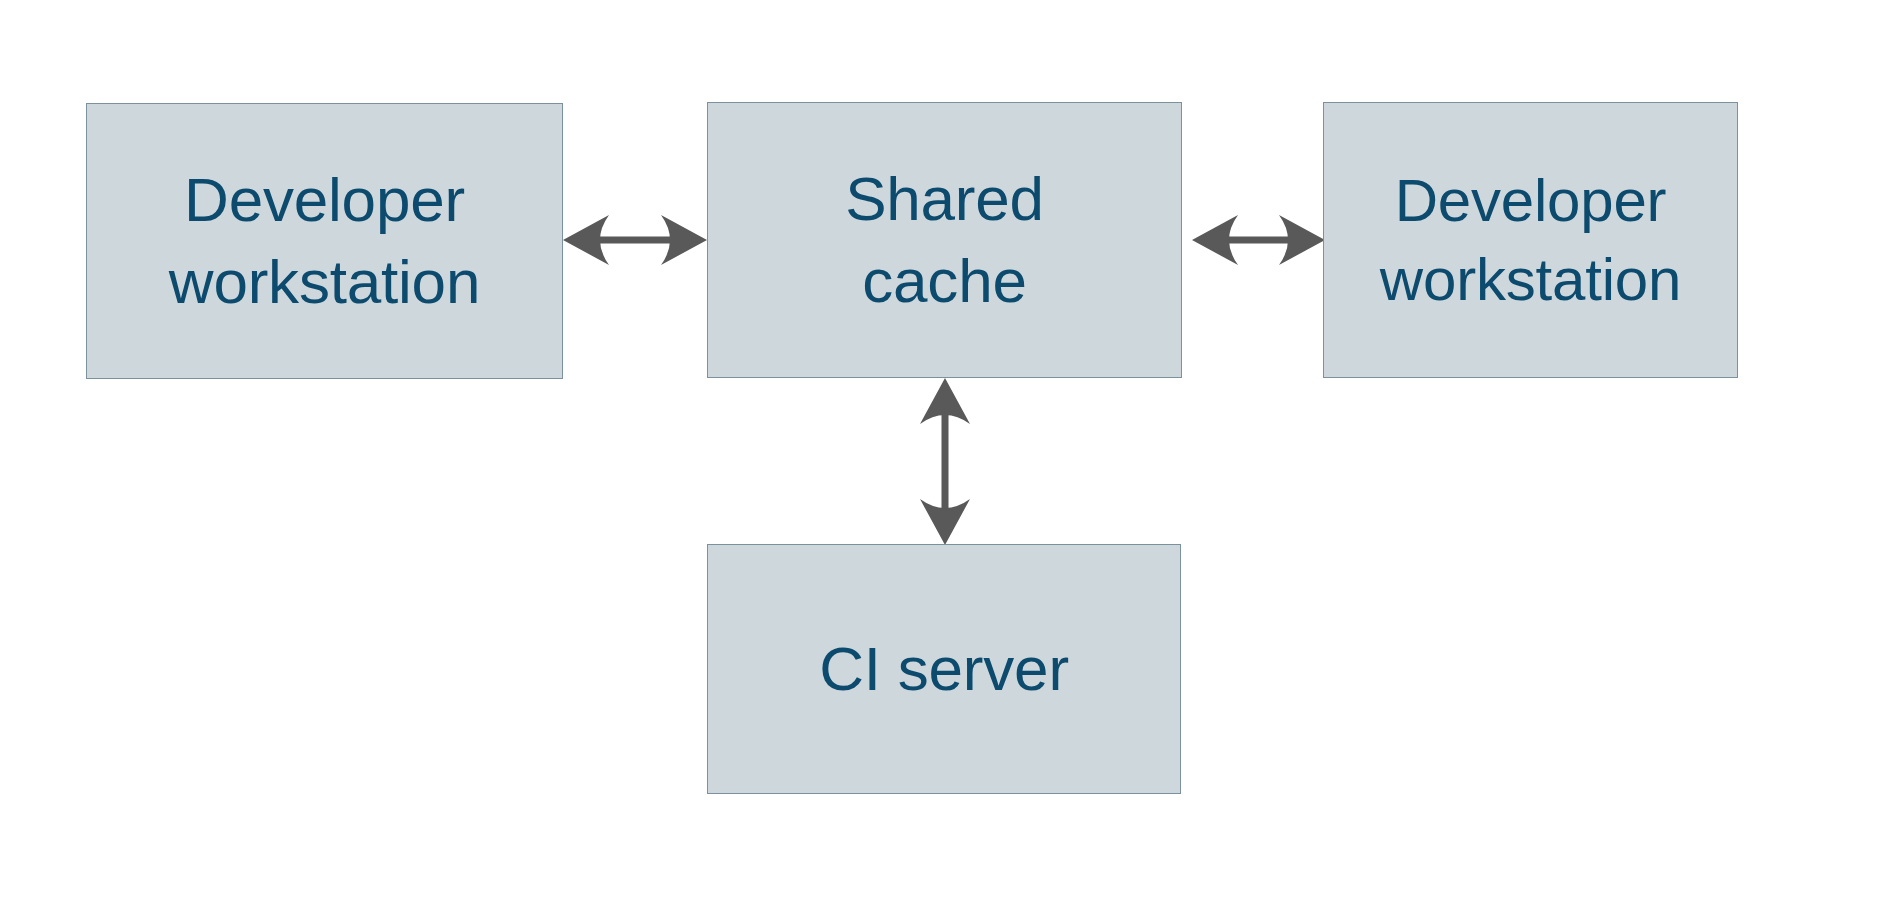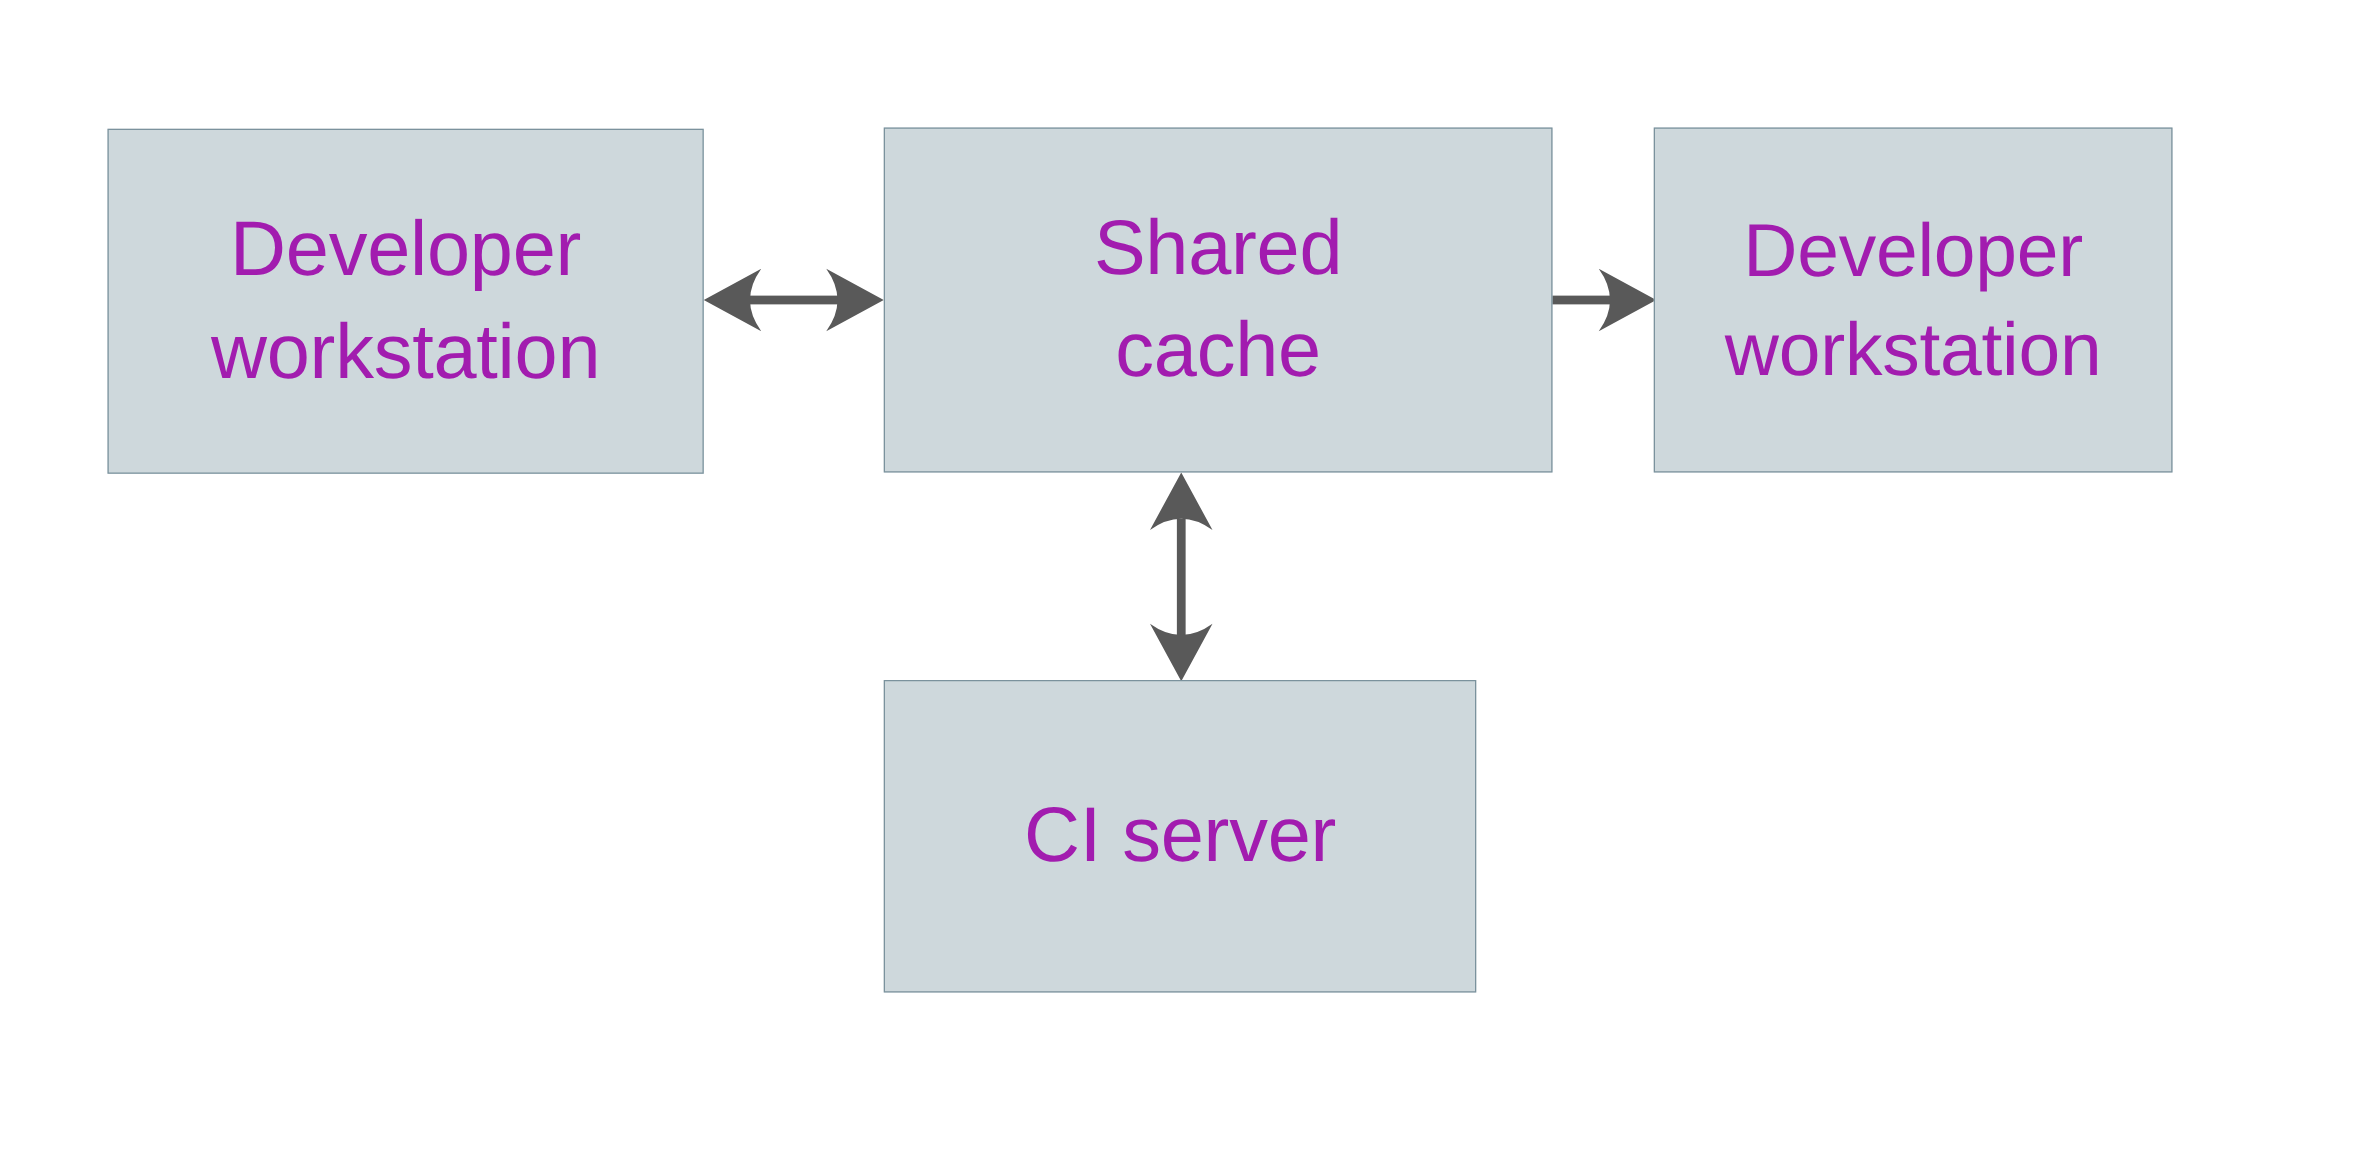--- a/index.html
+++ b/index.html
@@ -23,39 +23,39 @@
     position: absolute;
     box-sizing: border-box;
     background: #ced8dc;
     border: 1.6px solid #7b929d;
     display: flex;
     align-items: center;
     justify-content: center;
     text-align: center;
   }
   .node-label {
-    color: #a21caf;
+    color: #0c4a6e;
     font-size: 62px;
     line-height: 1.32;
     letter-spacing: -0.2px;
     font-weight: 400;
     white-space: pre-line;
     padding: 0 6px;
   }
   .edge-layer {
     position: absolute;
     left: 0;
     top: 0;
     width: 1900px;
     height: 922px;
     pointer-events: none;
   }
   
   #node-dev-left   { left: 86px;   top: 103px; width: 477px; height: 276px; }
-  #node-shared     { left: 707px;  top: 102px; width: 535px; height: 276px; }
+  #node-shared     { left: 707px;  top: 102px; width: 475px; height: 276px; }
   #node-dev-right  { left: 1323px; top: 102px; width: 415px; height: 276px; }
   #node-ci         { left: 707px;  top: 544px; width: 474px; height: 250px; }
   #node-dev-right .node-label { font-size: 60px; }
 </style>
 </head>
 <body>
 
 <div id="canvas">
 
   <svg class="edge-layer" viewBox="0 0 1900 922" width="1900" height="922" aria-hidden="true">

